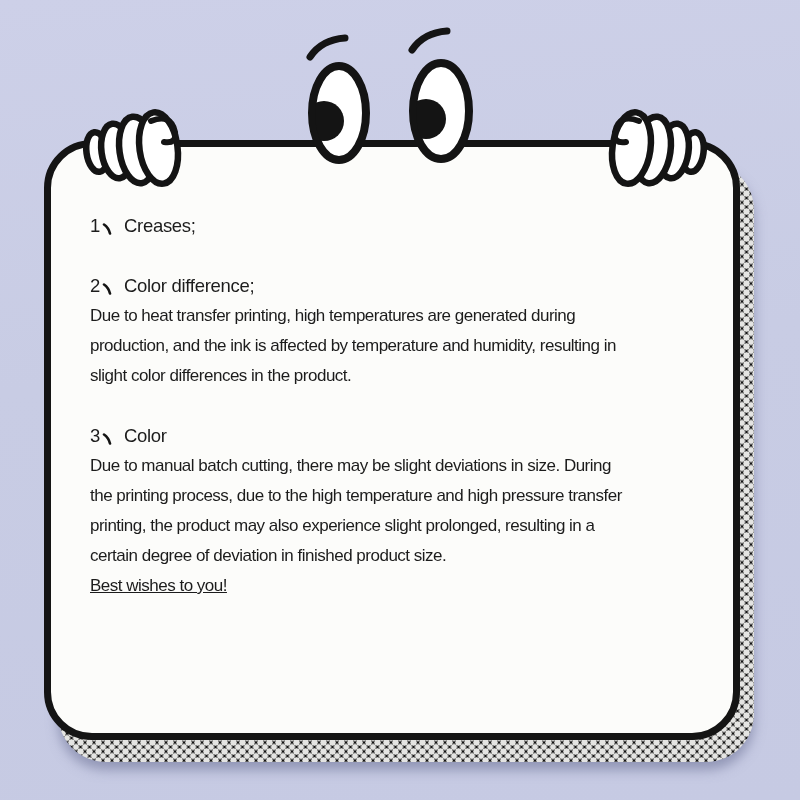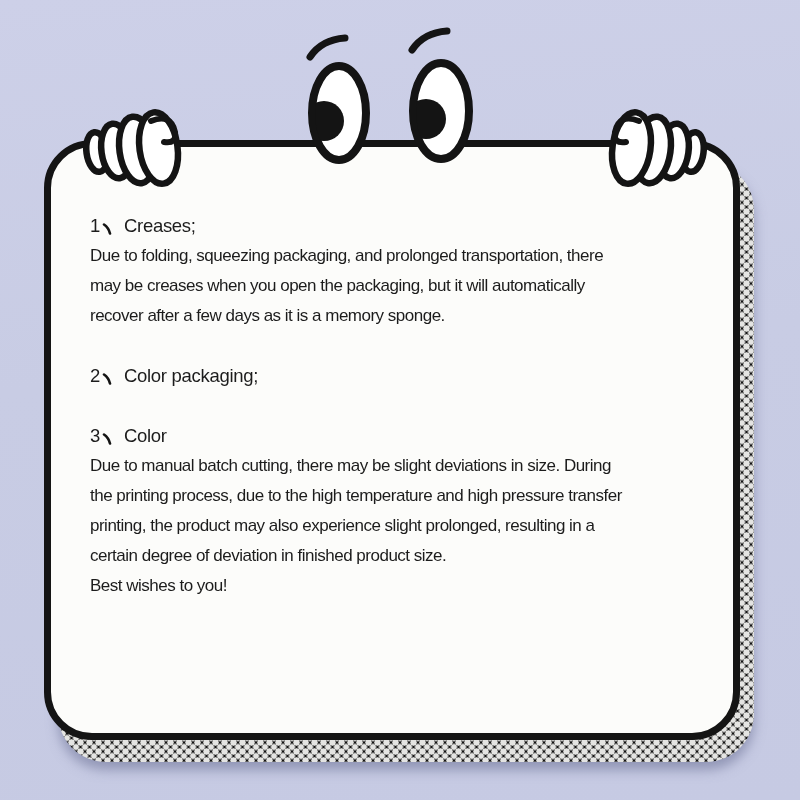--- a/index.html
+++ b/index.html
@@ -53,21 +53,21 @@
     letter-spacing:-0.3px;
   }
   .heading .num{flex:0 0 auto;}
   .cjk-comma{
     flex:0 0 auto;
     margin:0 12px 0 2px;
     align-self:flex-end;
     position:relative;top:-6px;
   }
   .section-body{white-space:pre-line;}
-  .closing{white-space:pre-line;}
+  .closing{white-space:pre-line;text-decoration:underline;}
   .character{
     position:absolute;left:0;top:0;
     width:800px;height:800px;
     pointer-events:none;
   }
 </style>
 </head>
 <body>
 
 <div class="stage">
@@ -78,33 +78,33 @@
     <div class="content">
 
       <div class="section">
         <div class="heading">
           <span class="num">1</span>
           <svg class="cjk-comma" width="10" height="12" viewBox="0 0 10 12">
             <path d="M2 1.5 Q6.5 4.5 8 10.5" fill="none" stroke="#141414" stroke-width="2.6" stroke-linecap="round"></path>
           </svg>
           <span class="htitle">Creases;</span>
         </div>
-        <div class="section-body">Due to folding, squeezing packaging, and prolonged transportation, there
-may be creases when you open the packaging, but it will automatically
-recover after a few days as it is a memory sponge.</div>
       </div>
 
       <div class="section">
         <div class="heading">
           <span class="num">2</span>
           <svg class="cjk-comma" width="10" height="12" viewBox="0 0 10 12">
             <path d="M2 1.5 Q6.5 4.5 8 10.5" fill="none" stroke="#141414" stroke-width="2.6" stroke-linecap="round"></path>
           </svg>
-          <span class="htitle">Color packaging;</span>
+          <span class="htitle">Color difference;</span>
         </div>
+        <div class="section-body">Due to heat transfer printing, high temperatures are generated during
+production, and the ink is affected by temperature and humidity, resulting in
+slight color differences in the product.</div>
       </div>
 
       <div class="section">
         <div class="heading">
           <span class="num">3</span>
           <svg class="cjk-comma" width="10" height="12" viewBox="0 0 10 12">
             <path d="M2 1.5 Q6.5 4.5 8 10.5" fill="none" stroke="#141414" stroke-width="2.6" stroke-linecap="round"></path>
           </svg>
           <span class="htitle">Color</span>
         </div>

